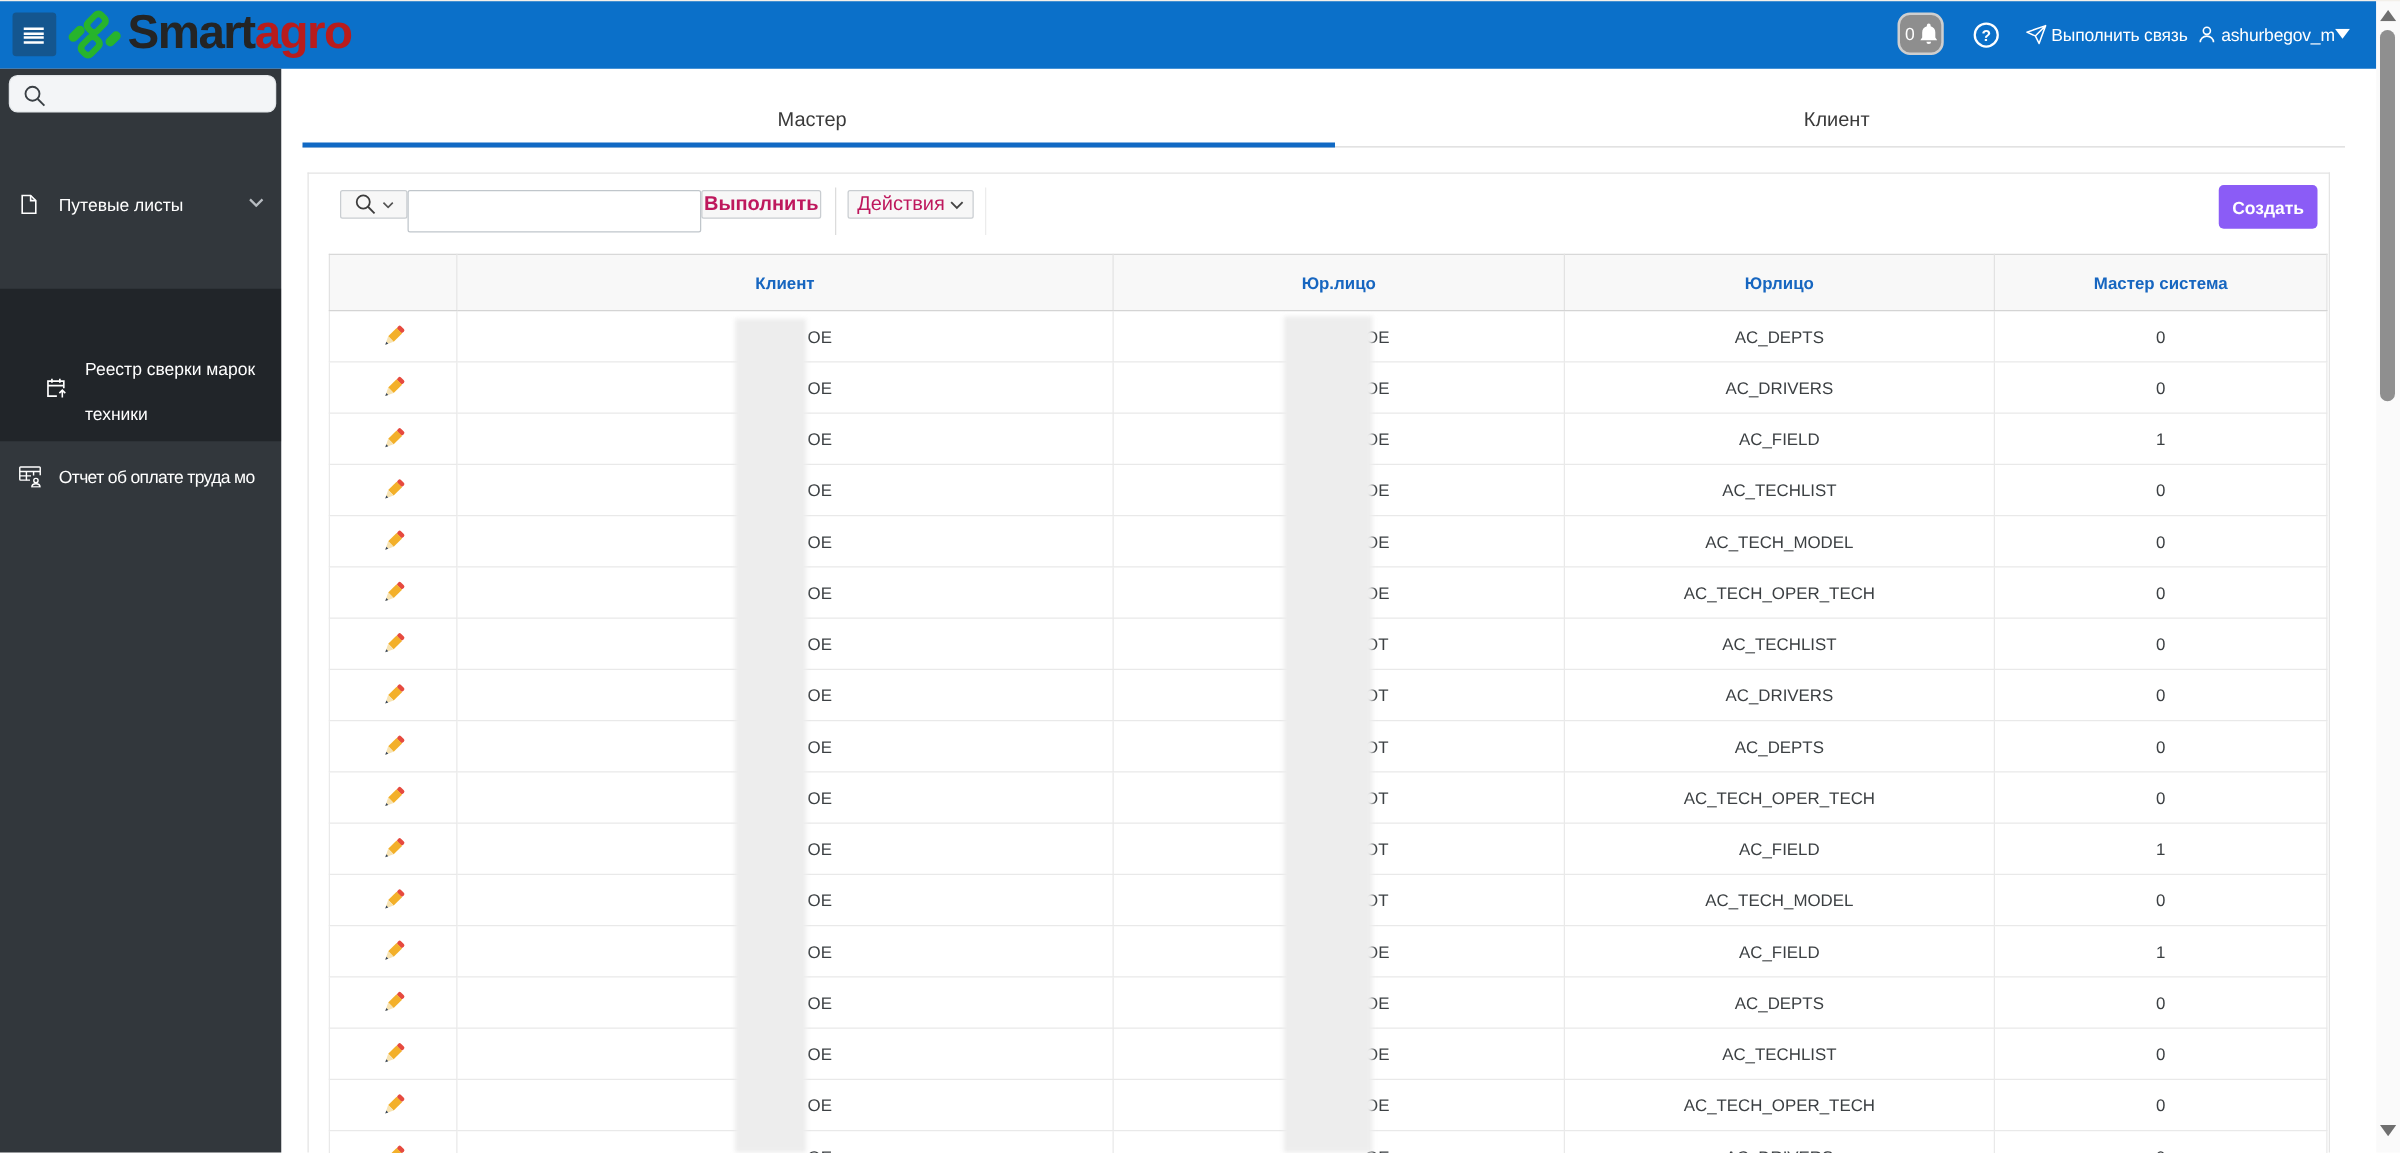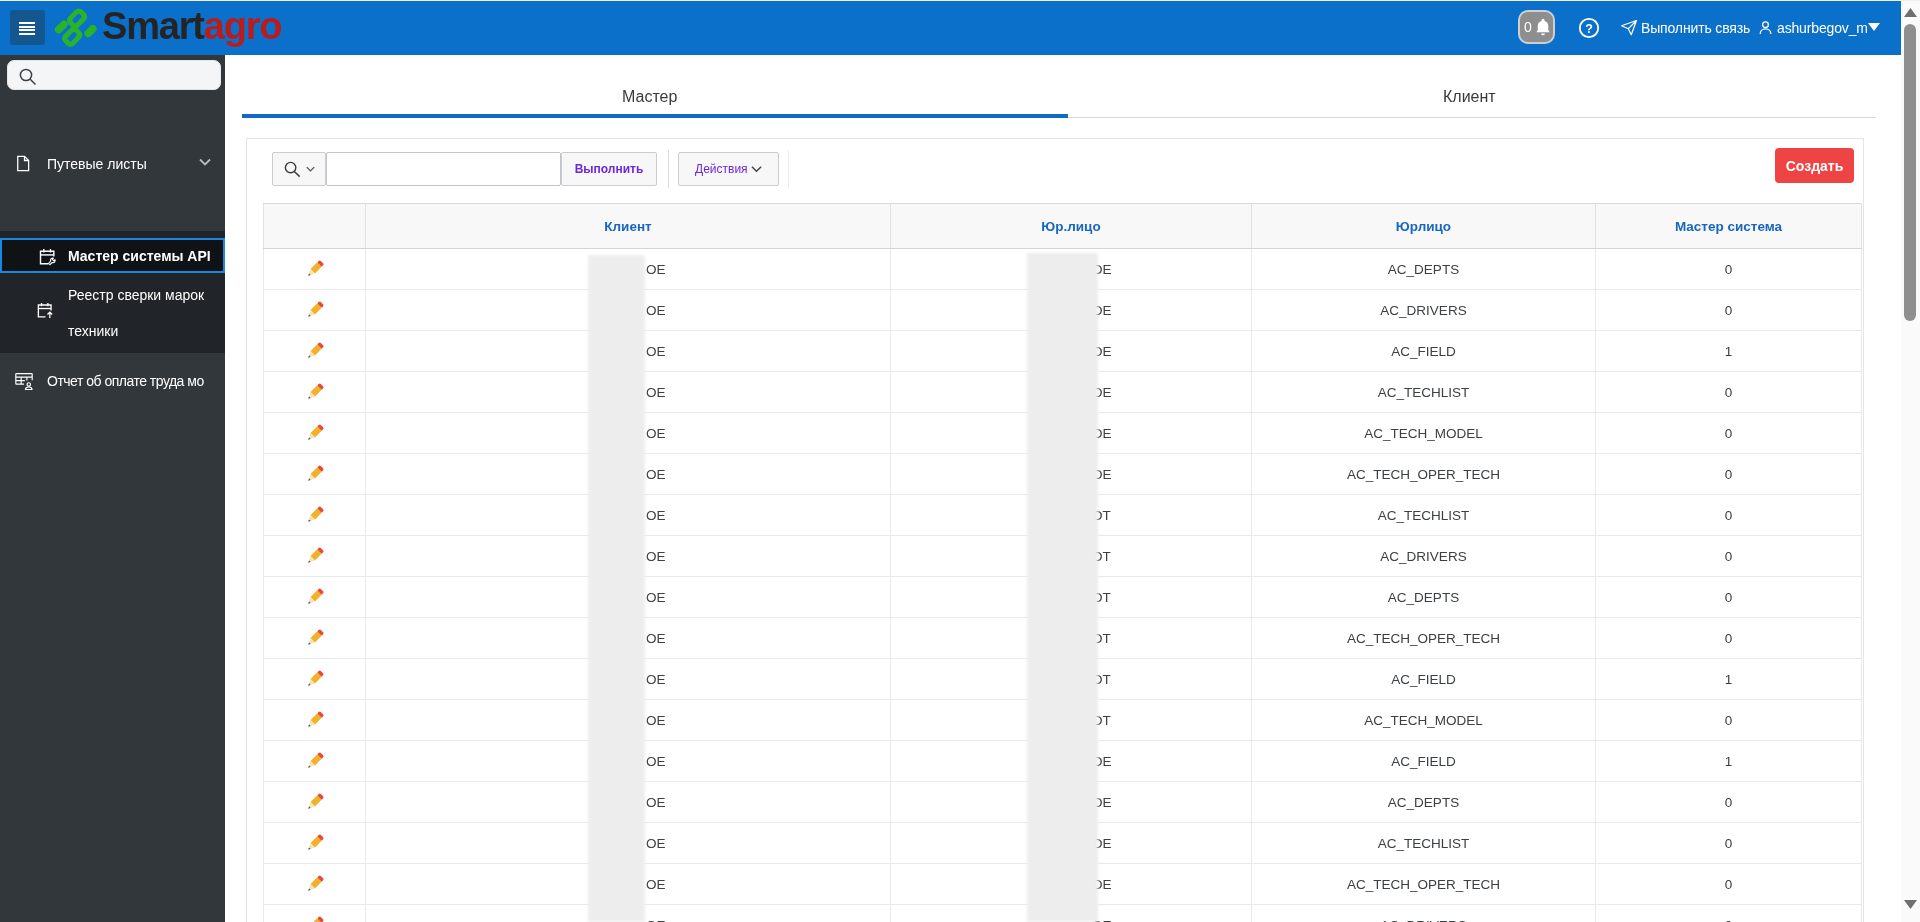--- a/index.html
+++ b/index.html
@@ -25,25 +25,25 @@
   .sbtext { position:absolute; left:47px; top:0; height:45px; display:flex; align-items:center; }
   .sbicon { position:absolute; left:14px; top:13px; }
   .chev { position:absolute; left:199px; top:17px; }
   
   #tabbar-line { position:absolute; left:242px; top:117px; width:1634px; height:1px; background:#d9d9d9; }
   #tabbar-blue { position:absolute; left:242px; top:114px; width:826px; height:4px; background:#1169c4; }
   .tablab { position:absolute; top:88px; font-size:16px; color:#3a3a3a; }
   
   .rborder { position:absolute; background:#e4e4e4; }
   
-  .tbtn { position:absolute; top:152px; height:34px; background:#f7f7f7; border:1px solid #c9cdd1;
-     border-radius:2px; font-size:12px; color:#6d28d9; display:flex; align-items:center; justify-content:center; }
+  .tbtn { position:absolute; top:152px; height:23px; background:#f7f7f7; border:1px solid #c9cdd1;
+     border-radius:2px; font-size:16px; color:#be185d; display:flex; align-items:center; justify-content:center; }
   #tinput { position:absolute; left:326px; top:152px; width:235px; height:34px; background:#fff;
      border:1px solid #c0c6cb; border-radius:2px; }
-  #createbtn { position:absolute; left:1775px; top:148px; width:79px; height:35px; background:#ef4444;
+  #createbtn { position:absolute; left:1775px; top:148px; width:79px; height:35px; background:#8b5cf6;
      border-radius:4px; color:#fff; font-weight:bold; font-size:14px; display:flex; align-items:center; justify-content:center; }
   
   #tbl { position:absolute; left:263px; top:203px; width:1598px; border-collapse:collapse; table-layout:fixed;
      font-size:13.5px; color:#3c4043; }
   #tbl th { background:#f8f8f8; color:#1766c0; font-weight:bold; font-size:13.5px;
      border:1px solid #e2e2e2; border-top:1px solid #d8d8d8; border-bottom:1px solid #d4d4d4; height:45px; }
   #tbl td { border:1px solid #e9e9e9; height:41px; text-align:center; padding:0; }
   #tbl td.c1 { text-align:left; padding-left:280px; }
   #tbl td.c2 { text-align:left; padding-left:201px; }
   #tbl tr, #tbl th, #tbl td { overflow:hidden; }
@@ -136,29 +136,20 @@
     <svg class="sbicon" width="18" height="19" viewBox="0 0 24 24" fill="none" stroke="#fff" stroke-width="1.7">
       <path d="M5 2.5 h9 l5.5 5.5 v13.5 h-14.5 Z"></path>
         <path d="M14 2.5 v5.5 h5.5"></path>
     </svg>
     <div class="sbtext">Путевые листы</div>
     <svg class="chev" width="12" height="8" viewBox="0 0 12 8" fill="none" stroke="#b7bcc1" stroke-width="1.8">
         <path d="M1 1.5 L6 6.5 L11 1.5"></path>
       </svg>
   </div>
   <div class="abs" style="left:0;top:176px;width:225px;height:122px;background:#212529"></div>
-  <div class="abs" style="left:0;top:183px;width:225px;height:35px;background:#101316;border:2px solid #1c86e5">
-    <svg class="abs" style="left:36px;top:7px" width="20" height="20" viewBox="0 0 24 24" fill="none" stroke="#fff" stroke-width="1.7">
-      <path d="M19 11.5 V5 H3 v15 h9.5"></path>
-        <path d="M3 9.5 h16"></path>
-        <path d="M7 2.5 v4 M15 2.5 v4"></path>
-      <path d="M15.2 16.8 a2.6 2.6 0 0 1 3.4-3.4 l-1.5 1.5 l1.8 1.8 l1.5-1.5 a2.6 2.6 0 0 1 -3.4 3.4 l-2.6 2.6 l-1.6-1.6 Z" stroke-width="1.3" stroke-linejoin="round"></path>
-    </svg>
-    <div class="abs" style="left:66px;top:0;height:31px;display:flex;align-items:center;color:#fff;font-size:14px;font-weight:bold">Мастер системы API</div>
-  </div>
   <div class="sbitem" style="top:222px;height:72px">
     <svg class="abs" style="left:36px;top:24px" width="19" height="19" viewBox="0 0 24 24" fill="none" stroke="#fff" stroke-width="1.7">
       <path d="M19 12 v-7 h-16 v15 h9"></path>
         <path d="M3 9.5 h16"></path>
         <path d="M7 2.5 v4 M15 2.5 v4"></path>
       <path d="M17.5 21.5 v-7 M14.5 17 l3-3 l3 3" stroke-width="1.6"></path>
     </svg>
     <div class="abs" style="left:68px;top:0;line-height:36px">Реестр сверки марок<br>техники</div>
   </div>
   <div class="sbitem" style="top:303px">

